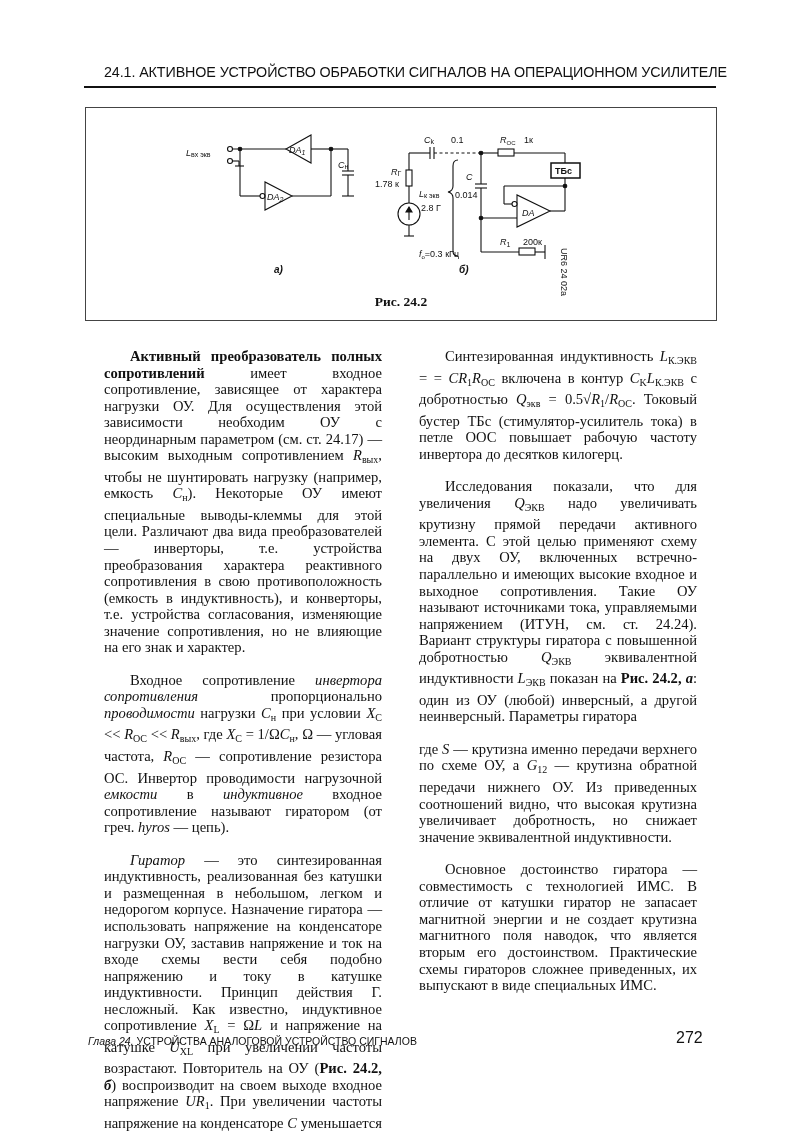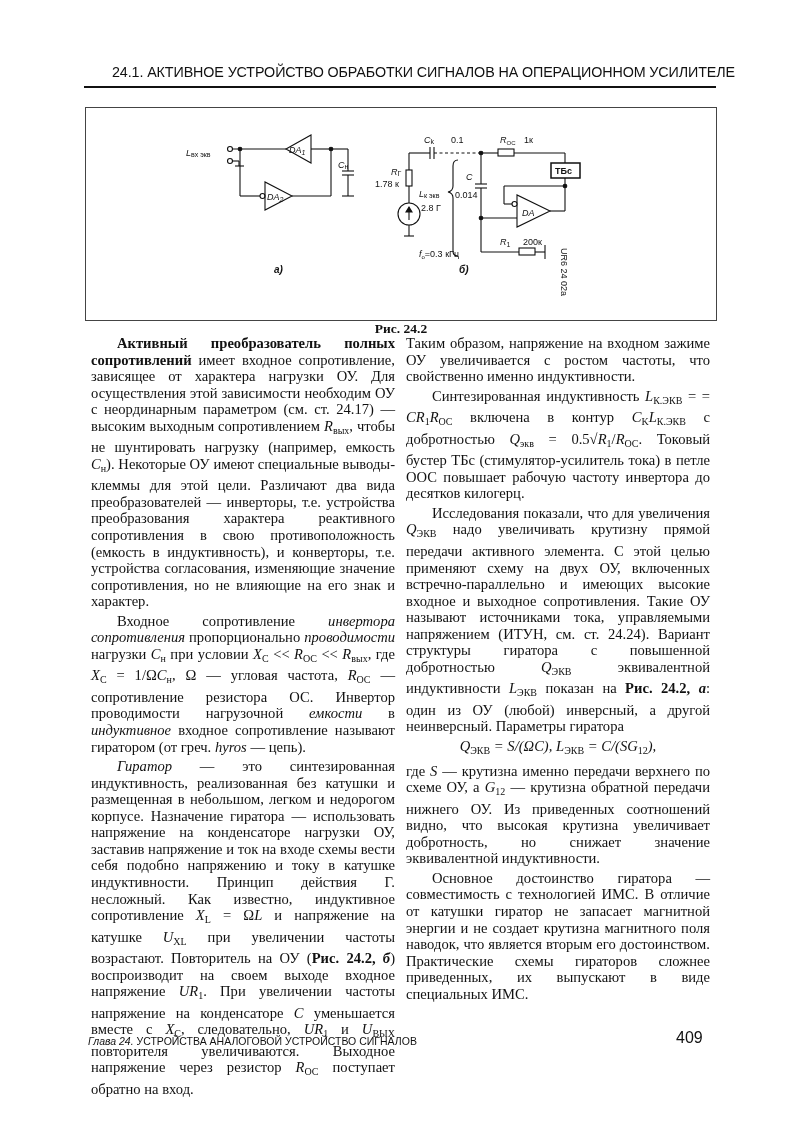--- a/index.html
+++ b/index.html
@@ -1,23 +1,23 @@
 <!DOCTYPE html>
 <html><head>
 <meta charset="utf-8">
 <style>
   html, body { margin: 0; padding: 0; background: #ffffff; }
   body { width: 794px; height: 1131px; position: relative; overflow: hidden; color: #111; }
-  .hdr { position: absolute; left: 104px; top: 64px; width: 612px; font-family: "Liberation Sans", sans-serif; font-size: 14.3px; font-weight: normal; letter-spacing: -0.1px; white-space: nowrap; margin-left: 8px; }
+  .hdr { position: absolute; left: 104px; top: 64px; width: 612px; font-family: "Liberation Sans", sans-serif; font-size: 14.3px; font-weight: normal; letter-spacing: -0.1px; white-space: nowrap; }
   .hdr-rule { position: absolute; left: 84px; top: 86px; width: 632px; height: 2px; background: #111; }
   .fig { position: absolute; left: 85px; top: 107px; width: 630px; height: 212px; border: 1px solid #444; }
   .fig svg { position: absolute; left: 0; top: 0; }
-  .fig-caption { position: absolute; left: 0; width: 630px; top: 186px; text-align: center; font-family: "Liberation Serif", serif; font-weight: bold; font-size: 13.5px; margin-top: 27px; }
+  .fig-caption { position: absolute; left: 0; width: 630px; top: 186px; text-align: center; font-family: "Liberation Serif", serif; font-weight: bold; font-size: 13.5px; }
   .col { position: absolute; font-family: "Liberation Serif", serif; font-size: 14.6px; line-height: 16.55px; text-align: justify; }
-  .col p { margin: 3px; }
+  .col p { margin: 16px; }
   .col p.ind { text-indent: 26px; }
   .colL { left: 88px; top: 332px; width: 310px; }
   .colR { left: 403px; top: 332px; width: 310px; }
   .formula { text-align: center; margin: 14px 0 14px 0; font-style: italic; }
   .sub { font-size: 10px; vertical-align: -3px; font-style: normal; }
   .subi { font-size: 10px; vertical-align: -3px; }
   i { font-style: italic; }
   b { font-weight: bold; }
   .u { }
   .footer-left { position: absolute; left: 88px; top: 1035px; font-family: "Liberation Sans", sans-serif; font-size: 10.5px; }
@@ -139,22 +139,20 @@
   <div class="fig-caption">Рис. 24.2</div>
 </div>
 
 <div class="col colL">
   <p class="ind"><b>Активный преобразователь полных сопротивлений</b><span> имеет входное сопротивление, зависящее от характера нагрузки ОУ. Для осуществления этой зависимости необходим ОУ с неординарным параметром (см. ст. 24.17) — высоким выходным сопротивлением </span><i>R</i><span class="sub">вых</span><span>, чтобы не шунтировать нагрузку (например, емкость </span><i>C</i><span class="sub">н</span><span>). Некоторые ОУ имеют специальные выводы-клеммы для этой цели. Различают два вида преобразователей — инверторы, т.е. устройства преобразования характера реактивного сопротивления в свою противоположность (емкость в индуктивность), и конверторы, т.е. устройства согласования, изменяющие значение сопротивления, но не влияющие на его знак и характер.</span></p>
   <p class="ind"><span>Входное сопротивление </span><i>инвертора сопротивления</i><span> пропорционально </span><i>проводимости</i><span> нагрузки </span><i>C</i><span class="sub">н</span><span> при условии </span><i>X</i><span class="subi">C</span><span> &lt;&lt; </span><i>R</i><span class="sub">OC</span><span> &lt;&lt; </span><i>R</i><span class="sub">вых</span><span>, где </span><i>X</i><span class="subi">C</span><span> = 1/Ω</span><i>C</i><span class="sub">н</span><span>, Ω — угловая частота, </span><i>R</i><span class="sub">OC</span><span> — сопротивление резистора ОС. Инвертор проводимости нагрузочной </span><i>емкости</i><span> в </span><i>индуктивное</i><span> входное сопротивление называют гиратором (от греч. </span><i>hyros</i><span> — цепь).</span></p>
   <p class="ind"><i>Гиратор</i><span> — это синтезированная индуктивность, реализованная без катушки и размещенная в небольшом, легком и недорогом корпусе. Назначение гиратора — использовать напряжение на конденсаторе нагрузки ОУ, заставив напряжение и ток на входе схемы вести себя подобно напряжению и току в катушке индуктивности. Принцип действия Г. несложный. Как известно, индуктивное сопротивление </span><i>X</i><span class="subi">L</span><span> = Ω</span><i>L</i><span> и напряжение на катушке </span><i>U</i><span class="subi">XL</span><span> при увеличении частоты возрастают. Повторитель на ОУ (</span><b><span>Рис. 24.2, </span><i>б</i></b><span>) воспроизводит на своем выходе входное напряжение </span><i>UR</i><span class="sub">1</span><span>. При увеличении частоты напряжение на конденсаторе </span><i>C</i><span> уменьшается вместе с </span><i>X</i><span class="subi">C</span><span>, следовательно, </span><i>UR</i><span class="sub">1</span><span> и </span><i>U</i><span class="sub">ВЫХ</span><span> повторителя увеличиваются. Выходное напряжение через резистор </span><i>R</i><span class="sub">OC</span><span> поступает обратно на вход.</span></p>
 </div>
 
 <div class="col colR">
-  <p>Таким образом, напряжение на входном зажиме ОУ увеличивается с ростом частоты, что свойственно именно индуктивности.</p>
   <p class="ind"><span>Синтезированная индуктивность </span><i>L</i><span class="sub">К.ЭКВ</span><span> = = </span><i>CR</i><span class="sub">1</span><i>R</i><span class="sub">OC</span><span> включена в </span><span class="u">контур</span><span> </span><i>C</i><span class="sub">K</span><i>L</i><span class="sub">К.ЭКВ</span><span> с добротностью </span><i>Q</i><span class="sub">экв</span><span> = 0.5√</span><i>R</i><span class="sub">1</span><span>/</span><i>R</i><span class="sub">OC</span><span>. Токовый бустер ТБс (стимулятор-усилитель тока) в петле ООС повышает рабочую частоту инвертора до десятков килогерц.</span></p>
   <p class="ind"><span>Исследования показали, что для увеличения </span><i>Q</i><span class="sub">ЭКВ</span><span> надо увеличивать крутизну прямой передачи активного элемента. С этой целью применяют схему на двух ОУ, включенных встречно-параллельно и имеющих высокие входное и выходное сопротивления. Такие ОУ называют источниками тока, управляемыми напряжением (ИТУН, см. ст. 24.24). Вариант структуры гиратора с повышенной добротностью </span><i>Q</i><span class="sub">ЭКВ</span><span> эквивалентной индуктивности </span><i>L</i><span class="sub">ЭКВ</span><span> показан на </span><b><span>Рис. 24.2, </span><i>а</i></b><span>: один из ОУ (любой) инверсный, а другой неинверсный. Параметры гиратора</span></p>
-  <p class="formula"><span>Q</span><span class="sub">ЭКВ</span><span> = S/(ΩC), </span><span>L</span><span class="sub">ЭКВ</span><span> = C/(SG</span><span class="sub">12</span><span>),</span></p>
   <p><span>где </span><i>S</i><span> — крутизна именно передачи верхнего по схеме ОУ, а </span><i>G</i><span class="sub">12</span><span> — крутизна обратной передачи нижнего ОУ. Из приведенных соотношений видно, что высокая крутизна увеличивает добротность, но снижает значение эквивалентной индуктивности.</span></p>
   <p class="ind">Основное достоинство гиратора — совместимость с технологией ИМС. В отличие от катушки гиратор не запасает магнитной энергии и не создает крутизна магнитного поля наводок, что является вторым его достоинством. Практические схемы гираторов сложнее приведенных, их выпускают в виде специальных ИМС.</p>
 </div>
 
 <div class="footer-left"><i>Глава 24.</i><span> УСТРОЙСТВА АНАЛОГОВОЙ УСТРОЙСТВО СИГНАЛОВ</span></div>
-<div class="footer-page">409</div>
+<div class="footer-page">272</div>
 
 </body></html>

